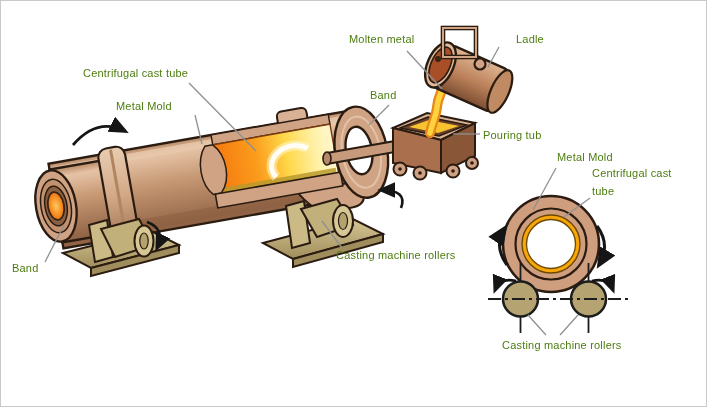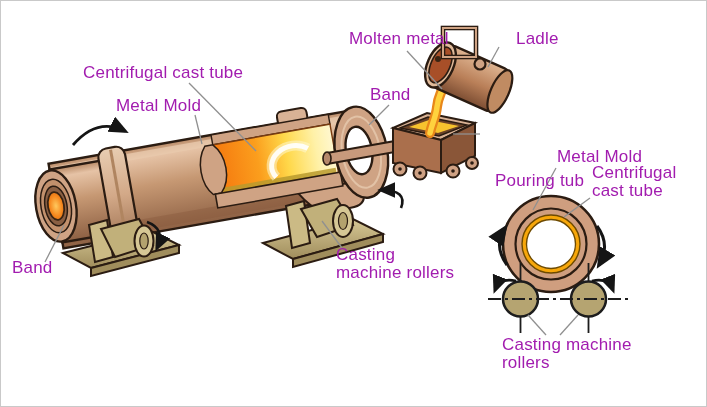--- a/index.html
+++ b/index.html
@@ -3,21 +3,21 @@
 <meta charset="utf-8">
 <style>
   html,body{margin:0;padding:0;background:#fff;}
   #stage{
     position:relative;width:707px;height:407px;box-sizing:border-box;
     border:1px solid #c9c9c9;background:#ffffff;overflow:hidden;
     font-family:"Liberation Sans", sans-serif;
   }
   #art{position:absolute;left:0;top:0;width:707px;height:407px;}
   .lbl{
-    position:absolute;font-size:17px;line-height:18px;color:#a21caf;
+    position:absolute;font-size:11px;line-height:18px;color:#4d7c0f;
     white-space:nowrap;letter-spacing:.2px;
   }
   .lbl.wrap{white-space:normal;}
 </style>
 </head>
 <body>
 
 <div id="stage">
 
 <svg id="art" viewBox="0 0 707 407" xmlns="http://www.w3.org/2000/svg">
@@ -190,19 +190,19 @@
     <line x1="527" y1="314" x2="545" y2="334"></line>
     <line x1="577" y1="314" x2="559" y2="334"></line>
   </g>
 </svg>
 
   <div class="lbl" style="left:82px;top:63px;">Centrifugal cast tube</div>
   <div class="lbl" style="left:115px;top:96px;">Metal Mold</div>
   <div class="lbl" style="left:348px;top:29px;">Molten metal</div>
   <div class="lbl" style="left:499px;top:29px;margin-left:16px;">Ladle</div>
   <div class="lbl" style="left:369px;top:85px;">Band</div>
-  <div class="lbl" style="left:494px;top:125px;margin-top:46px;">Pouring tub</div>
+  <div class="lbl" style="left:482px;top:125px;">Pouring tub</div>
   <div class="lbl wrap" style="left:335px;top:245px;width:125px;">Casting machine rollers</div>
   <div class="lbl" style="left:11px;top:258px;">Band</div>
   <div class="lbl" style="left:556px;top:147px;">Metal Mold</div>
   <div class="lbl wrap" style="left:591px;top:163px;width:100px;">Centrifugal cast tube</div>
   <div class="lbl wrap" style="left:501px;top:335px;width:130px;">Casting machine rollers</div>
 </div>
 
 </body></html>

